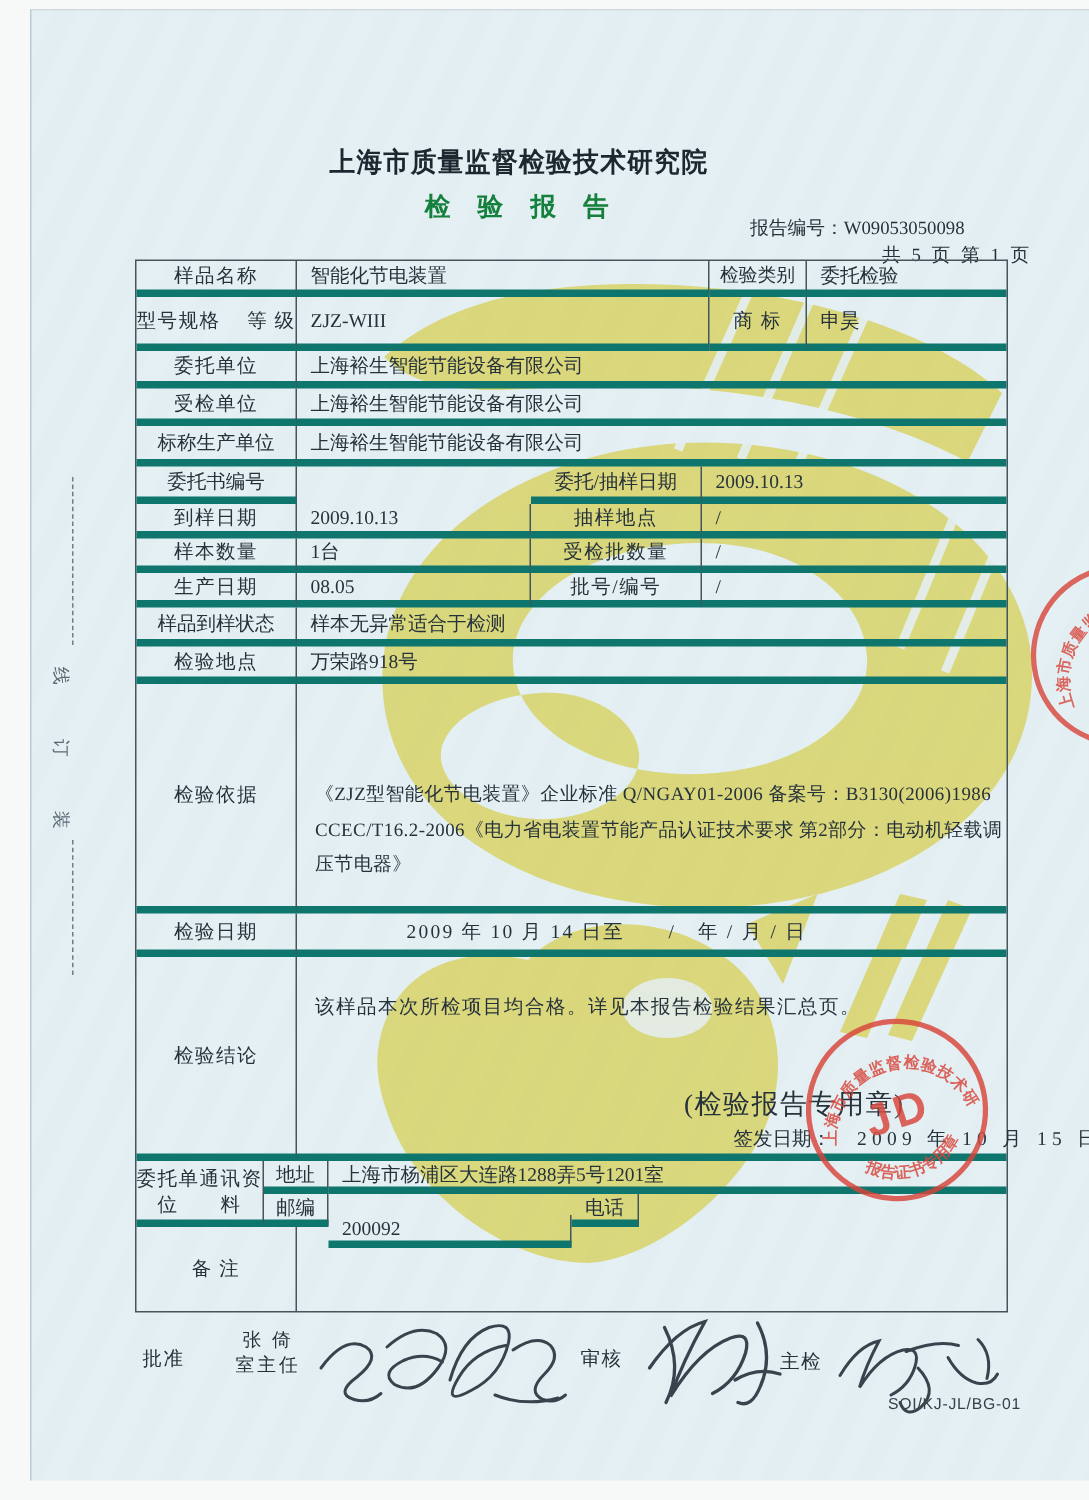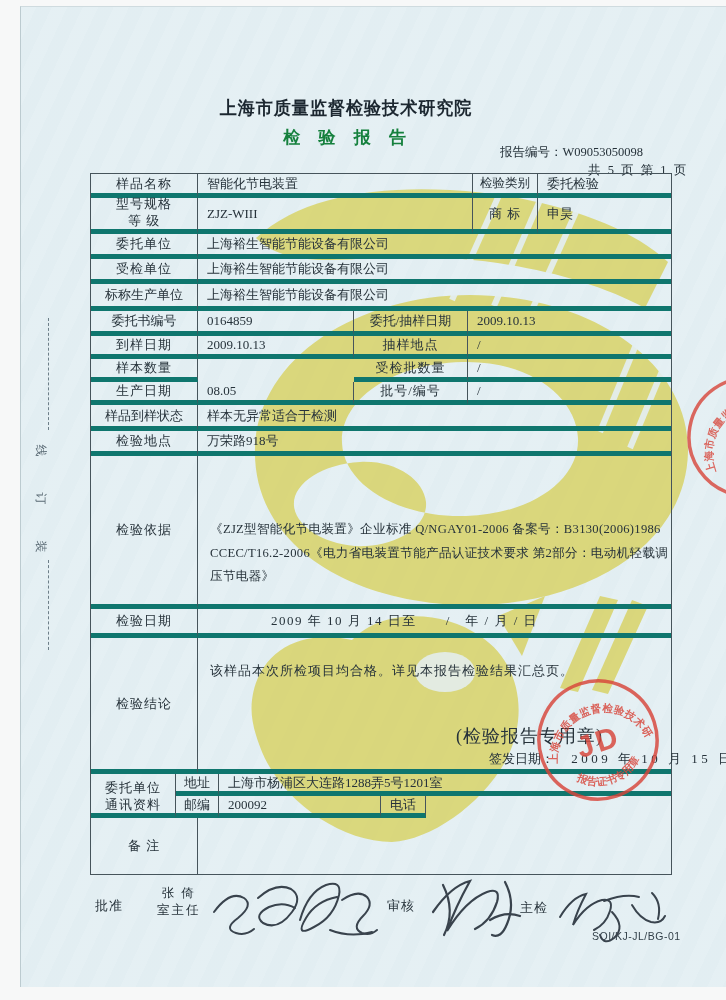--- a/index.html
+++ b/index.html
@@ -18,21 +18,21 @@
   #report-no{left:500px;top:144px;font-size:12.5px;}
   #pagination{left:588px;top:162px;font-size:12.5px;letter-spacing:2px;}
   
   #tbl{position:absolute;left:90px;top:173px;width:580px;height:700px;
        border:1.4px solid #46545b;font-size:13px;z-index:3;}
   .cell{position:absolute;box-sizing:border-box;display:flex;align-items:center;overflow:visible;}
   .br{border-right:1px solid #46545b;}
   .bb{border-bottom:5px solid #0f766e;}
   .lab{justify-content:center;text-align:center;letter-spacing:1px;}
   .val{padding-left:9px;}
-  .two{flex-direction:column;justify-content:flex-end;line-height:17px;}
+  .two{justify-content:space-between;line-height:17px;}
   .ctr{justify-content:center;}
   #basis-text{display:block;padding:62px 0 0 12px;line-height:23.5px;font-size:12.6px;letter-spacing:.3px;}
   #concl-text{position:absolute;left:12px;top:24px;font-size:13px;letter-spacing:1px;}
   #seal-note{position:absolute;left:258px;top:86px;font-size:18px;letter-spacing:1px;}
   #issue-line{position:absolute;left:291px;top:112px;font-size:13px;white-space:nowrap;}
   #issue-line .d{letter-spacing:3.5px;margin-left:14px;}
   
   .bind-ch{left:34px;font-size:12px;color:#5a6a74;transform:rotate(90deg);}
   .dash{left:48px;width:0;border-left:1.6px dashed #6d7e88;}
   
@@ -101,30 +101,30 @@
     <div class="cell val bb" style="left:447px;top:24px;width:133px;height:36px">申昊</div>
 
     <div class="cell lab br bb" style="left:0;top:60px;width:107px;height:25px">委托单位</div>
     <div class="cell val bb" style="left:107px;top:60px;width:473px;height:25px">上海裕生智能节能设备有限公司</div>
     <div class="cell lab br bb" style="left:0;top:85px;width:107px;height:25px">受检单位</div>
     <div class="cell val bb" style="left:107px;top:85px;width:473px;height:25px">上海裕生智能节能设备有限公司</div>
     <div class="cell lab br bb" style="left:0;top:110px;width:107px;height:27px;letter-spacing:0">标称生产单位</div>
     <div class="cell val bb" style="left:107px;top:110px;width:473px;height:27px">上海裕生智能节能设备有限公司</div>
 
     <div class="cell lab br bb" style="left:0;top:137px;width:107px;height:25px;letter-spacing:0">委托书编号</div>
-    <div class="cell val br bb" style="left:107px;top:137px;width:156px;height:25px">0164859</div>
     <div class="cell lab br bb" style="left:263px;top:137px;width:114px;height:25px;letter-spacing:0">委托/抽样日期</div>
     <div class="cell val bb" style="left:377px;top:137px;width:203px;height:25px">2009.10.13</div>
 
     <div class="cell lab br bb" style="left:0;top:162px;width:107px;height:23px">到样日期</div>
     <div class="cell val br bb" style="left:107px;top:162px;width:156px;height:23px">2009.10.13</div>
     <div class="cell lab br bb" style="left:263px;top:162px;width:114px;height:23px">抽样地点</div>
     <div class="cell val bb" style="left:377px;top:162px;width:203px;height:23px">/</div>
 
     <div class="cell lab br bb" style="left:0;top:185px;width:107px;height:23px">样本数量</div>
+    <div class="cell val br bb" style="left:107px;top:185px;width:156px;height:23px">1台</div>
     <div class="cell lab br bb" style="left:263px;top:185px;width:114px;height:23px">受检批数量</div>
     <div class="cell val bb" style="left:377px;top:185px;width:203px;height:23px">/</div>
 
     <div class="cell lab br bb" style="left:0;top:208px;width:107px;height:23px">生产日期</div>
     <div class="cell val br bb" style="left:107px;top:208px;width:156px;height:23px">08.05</div>
     <div class="cell lab br bb" style="left:263px;top:208px;width:114px;height:23px">批号/编号</div>
     <div class="cell val bb" style="left:377px;top:208px;width:203px;height:23px">/</div>
 
     <div class="cell lab br bb" style="left:0;top:231px;width:107px;height:26px;letter-spacing:0">样品到样状态</div>
     <div class="cell val bb" style="left:107px;top:231px;width:473px;height:26px">样本无异常适合于检测</div>
@@ -153,21 +153,21 @@
       </span>
     </div>
 
     <div class="cell lab two br bb" style="left:0;top:600px;width:85px;height:44px">
       <span>委托单位</span>
       <span>通讯资料</span>
     </div>
     <div class="cell lab br bb" style="left:85px;top:600px;width:43px;height:22px;letter-spacing:0">地址</div>
     <div class="cell val bb" style="left:128px;top:600px;width:452px;height:22px">上海市杨浦区大连路1288弄5号1201室</div>
     <div class="cell lab br bb" style="left:85px;top:622px;width:43px;height:22px;letter-spacing:0">邮编</div>
-    <div class="cell val br bb" style="left:128px;top:622px;width:162px;height:22px">200092</div>
+    <div class="cell val br bb" style="left:128px;top:636px;width:162px;height:22px">200092</div>
     <div class="cell lab br bb" style="left:290px;top:622px;width:45px;height:22px;letter-spacing:0">电话</div>
 
     <div class="cell lab br" style="left:0;top:644px;width:107px;height:56px">备  注</div>
     <div class="cell val" style="left:107px;top:644px;width:473px;height:56px"></div>
   </div>
 
   <div class="abs nosel sigrow hdr" style="left:95px;top:897px">批准</div>
   <div class="abs nosel hdr" id="appr-name">
     <span style="display:block">张 倚</span>
     <span style="display:block">室主任</span>

